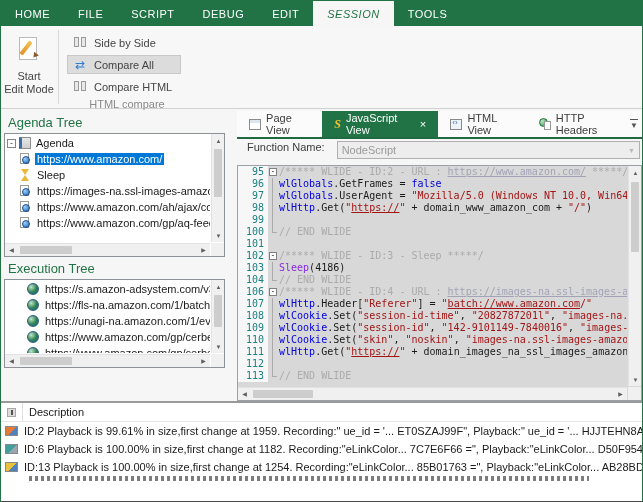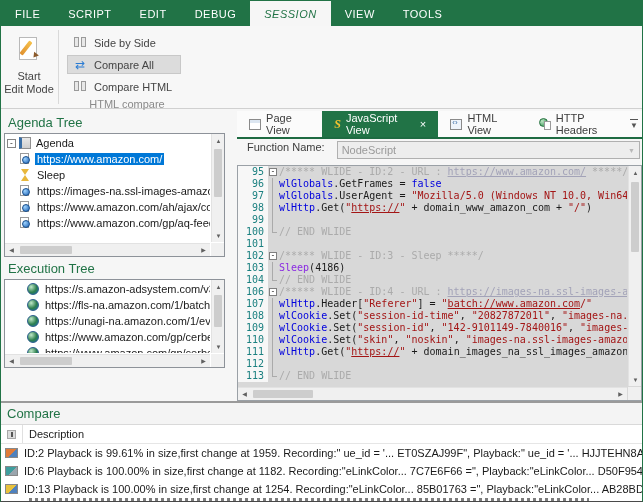--- a/index.html
+++ b/index.html
@@ -114,26 +114,26 @@
   .cmp-row.clipped { height:5px; overflow:hidden; align-items:flex-start; }
   .cmp-row.clipped .smudge { margin-left:28px; width:560px; height:10px;
      background:repeating-linear-gradient(90deg,#444 0 3px,transparent 3px 6px); opacity:.7; }
 </style>
 </head>
 <body>
 
 <div class="window">
 
   <div class="menubar">
+      <div class="menu-item">HOME</div>
       <div class="menu-item">FILE</div>
       <div class="menu-item">SCRIPT</div>
+      <div class="menu-item">DEBUG</div>
       <div class="menu-item">EDIT</div>
-      <div class="menu-item">DEBUG</div>
       <div class="menu-item active">SESSION</div>
-      <div class="menu-item">VIEW</div>
       <div class="menu-item">TOOLS</div>
     </div>
 
   <div class="ribbon">
     <div class="big-btn">
       <span class="pencil-icon">
           <i class="page"></i>
           <i class="pen"></i>
           <i class="tip"></i>
         </span>
@@ -326,21 +326,20 @@
           <div class="sb-arrow leftA">◀</div>
           <div class="h-thumb" style="left:15px;width:60px"></div>
           <div class="sb-arrow rightA">▶</div>
         </div>
         <div class="sb-corner"></div>
       </div>
     </div>
   </div>
 
   <div class="compare">
-    <div class="panel-title">Compare</div>
     <div class="cmp-header">
       <span class="cmp-iconcell">
           <span class="pin-icon"></span>
         </span>
       <span class="txt" style="padding-left:6px">Description</span>
     </div>
     <div>
         <div class="cmp-row">
           <span class="thumb-icon" style="background: linear-gradient(135deg, rgb(224, 123, 57) 0px, rgb(224, 123, 57) 55%, rgb(79, 129, 189) 55%); margin-left: 4px;"></span>
           <span class="txt">ID:2 Playback is 99.61% in size,first change at 1959. Recording:" ue_id = '...  ET0SZAJ99F", Playback:" ue_id = '...  HJJTEHN8A7"</span>

